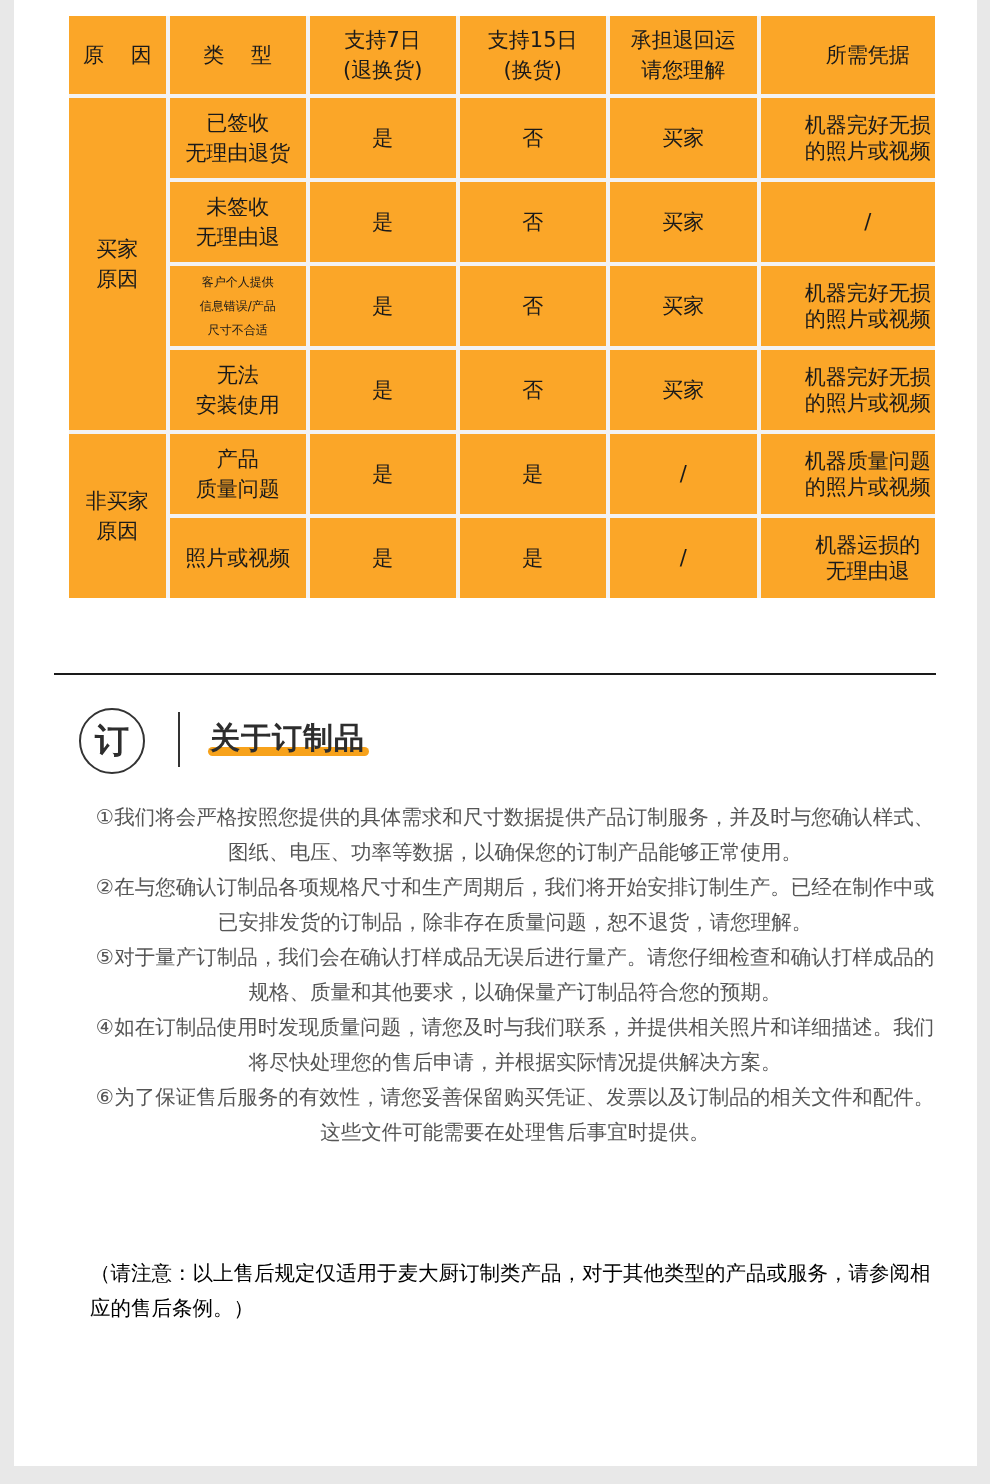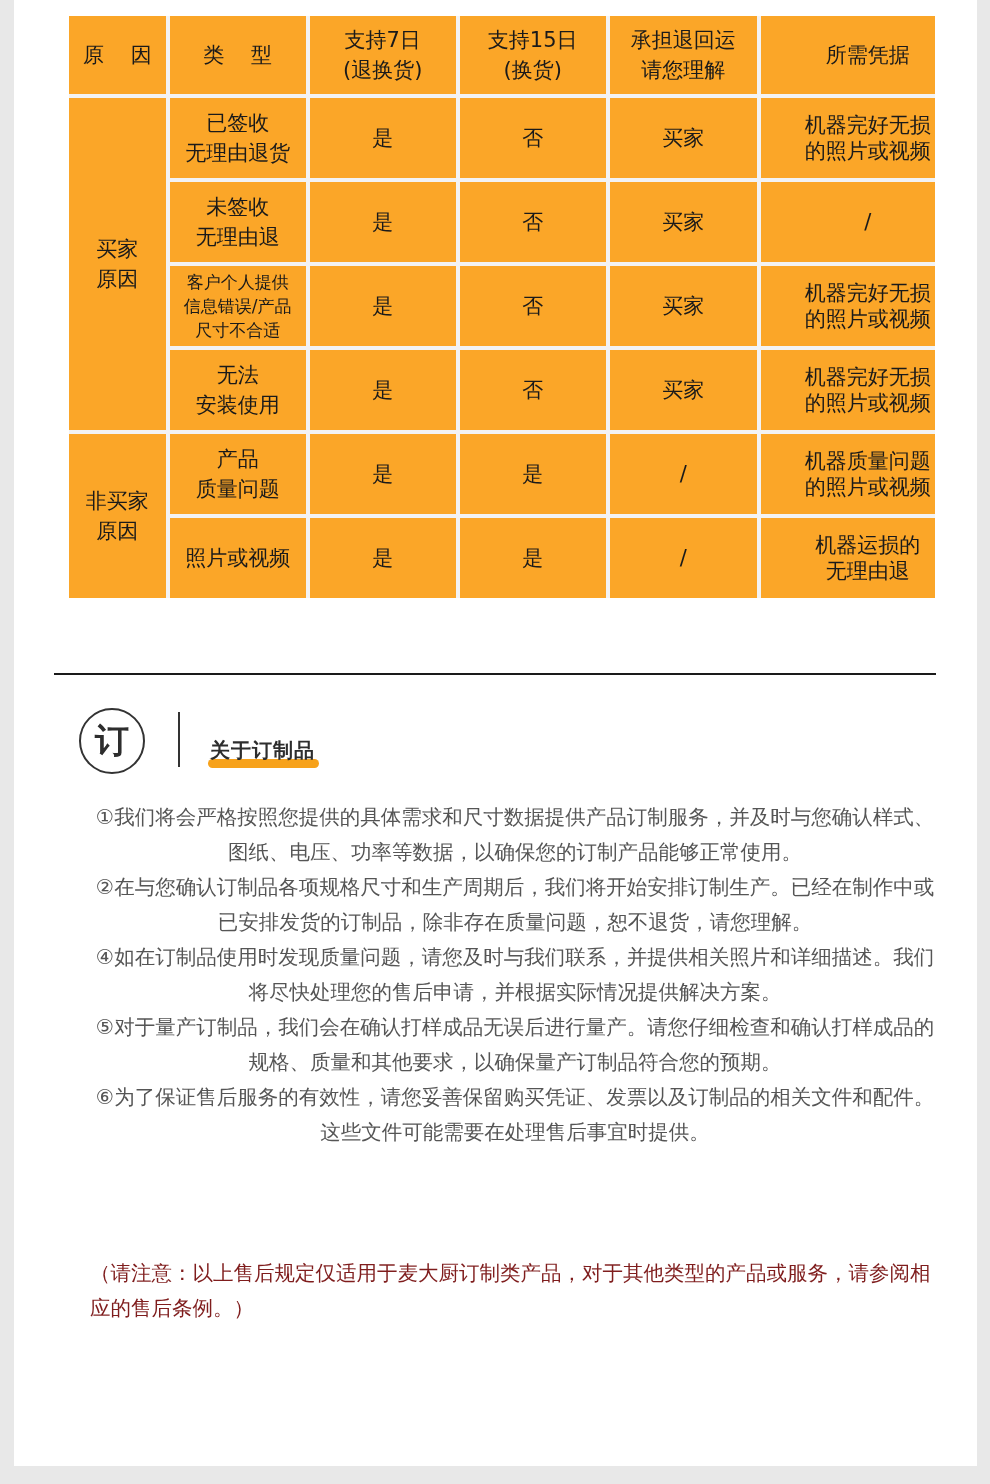--- a/index.html
+++ b/index.html
@@ -26,21 +26,21 @@
       font-size: 21px; line-height: 30px;
       padding: 0 4px;
     }
     .policy-table tr td:last-child { border-right: 0; padding-left: 44px; }
     .policy-table tr:last-child td { border-bottom: 0; }
     .policy-table td.rowspan-cell { border-bottom: 4px solid #f3f3f3; }
     .policy-table tr.last-row td { border-bottom: 0; }
     .policy-table .head td { height: 82px; }
     .policy-table .body td { height: 84px; }
     .policy-table .last-row td { height: 80px; }
-    .policy-table td.small { font-size: 17px; line-height: 24px; }
+    .policy-table td.small { font-size: 12px; line-height: 24px; }
     .policy-table td.evidence { line-height: 26px; }
     .line { display: block; white-space: nowrap; }
     .spaced { letter-spacing: 10px; padding-left: 10px; }
 
     
     .divider {
       position: absolute; left: 40px; top: 673px; width: 882px; height: 2px;
       background: #1a1a1a;
     }
 
@@ -50,40 +50,39 @@
       border: 2px solid #333; border-radius: 50%;
       display: flex; align-items: center; justify-content: center;
       font-size: 34px; font-weight: bold; color: #2d2d2d;
     }
     .section-sep {
       position: absolute; left: 164px; top: 712px; width: 2px; height: 55px;
       background: #333;
     }
     .section-title {
       position: absolute; left: 196px; top: 718px;
-      font-size: 20px; font-weight: bold; color: #2d2d2d;
+      font-size: 30px; font-weight: bold; color: #2d2d2d;
       letter-spacing: 1px;
       line-height: 40px;
-      margin-top: 12px;
     }
     .section-title .underline {
       position: absolute; left: -2px; right: -4px; bottom: 2px; height: 9px;
       background: #f7a21b; border-radius: 5px; z-index: 0;
     }
     .section-title .text { position: relative; z-index: 1; }
 
     
     .notes {
       position: absolute; left: 76px; top: 800px; width: 850px;
       font-size: 20.5px; line-height: 35px; color: #555; text-align: center;
     }
     .notes p { margin: 0; }
     .disclaimer {
       position: absolute; left: 76px; top: 1256px; width: 860px;
-      font-size: 20.5px; line-height: 35px; color: #7f1d1d;
+      font-size: 20.5px; line-height: 35px; color: #000000;
     }
   </style>
 </head>
 <body>
 
 <div class="panel">
 
   <table class="policy-table">
     <colgroup>
       <col style="width:97px">
@@ -214,19 +213,19 @@
   </div>
   <div class="section-sep"></div>
   <div class="section-title">
     <span class="underline"></span>
     <span class="text">关于订制品</span>
   </div>
 
   <div class="notes">
     <p>①我们将会严格按照您提供的具体需求和尺寸数据提供产品订制服务，并及时与您确认样式、图纸、电压、功率等数据，以确保您的订制产品能够正常使用。</p>
     <p>②在与您确认订制品各项规格尺寸和生产周期后，我们将开始安排订制生产。已经在制作中或已安排发货的订制品，除非存在质量问题，恕不退货，请您理解。</p>
+    <p>⑤对于量产订制品，我们会在确认打样成品无误后进行量产。请您仔细检查和确认打样成品的规格、质量和其他要求，以确保量产订制品符合您的预期。</p>
     <p>④如在订制品使用时发现质量问题，请您及时与我们联系，并提供相关照片和详细描述。我们将尽快处理您的售后申请，并根据实际情况提供解决方案。</p>
-    <p>⑤对于量产订制品，我们会在确认打样成品无误后进行量产。请您仔细检查和确认打样成品的规格、质量和其他要求，以确保量产订制品符合您的预期。</p>
     <p>⑥为了保证售后服务的有效性，请您妥善保留购买凭证、发票以及订制品的相关文件和配件。这些文件可能需要在处理售后事宜时提供。</p>
   </div>
 
   <div class="disclaimer">（请注意：以上售后规定仅适用于麦大厨订制类产品，对于其他类型的产品或服务，请参阅相应的售后条例。）</div>
 </div>
 
 </body></html>

